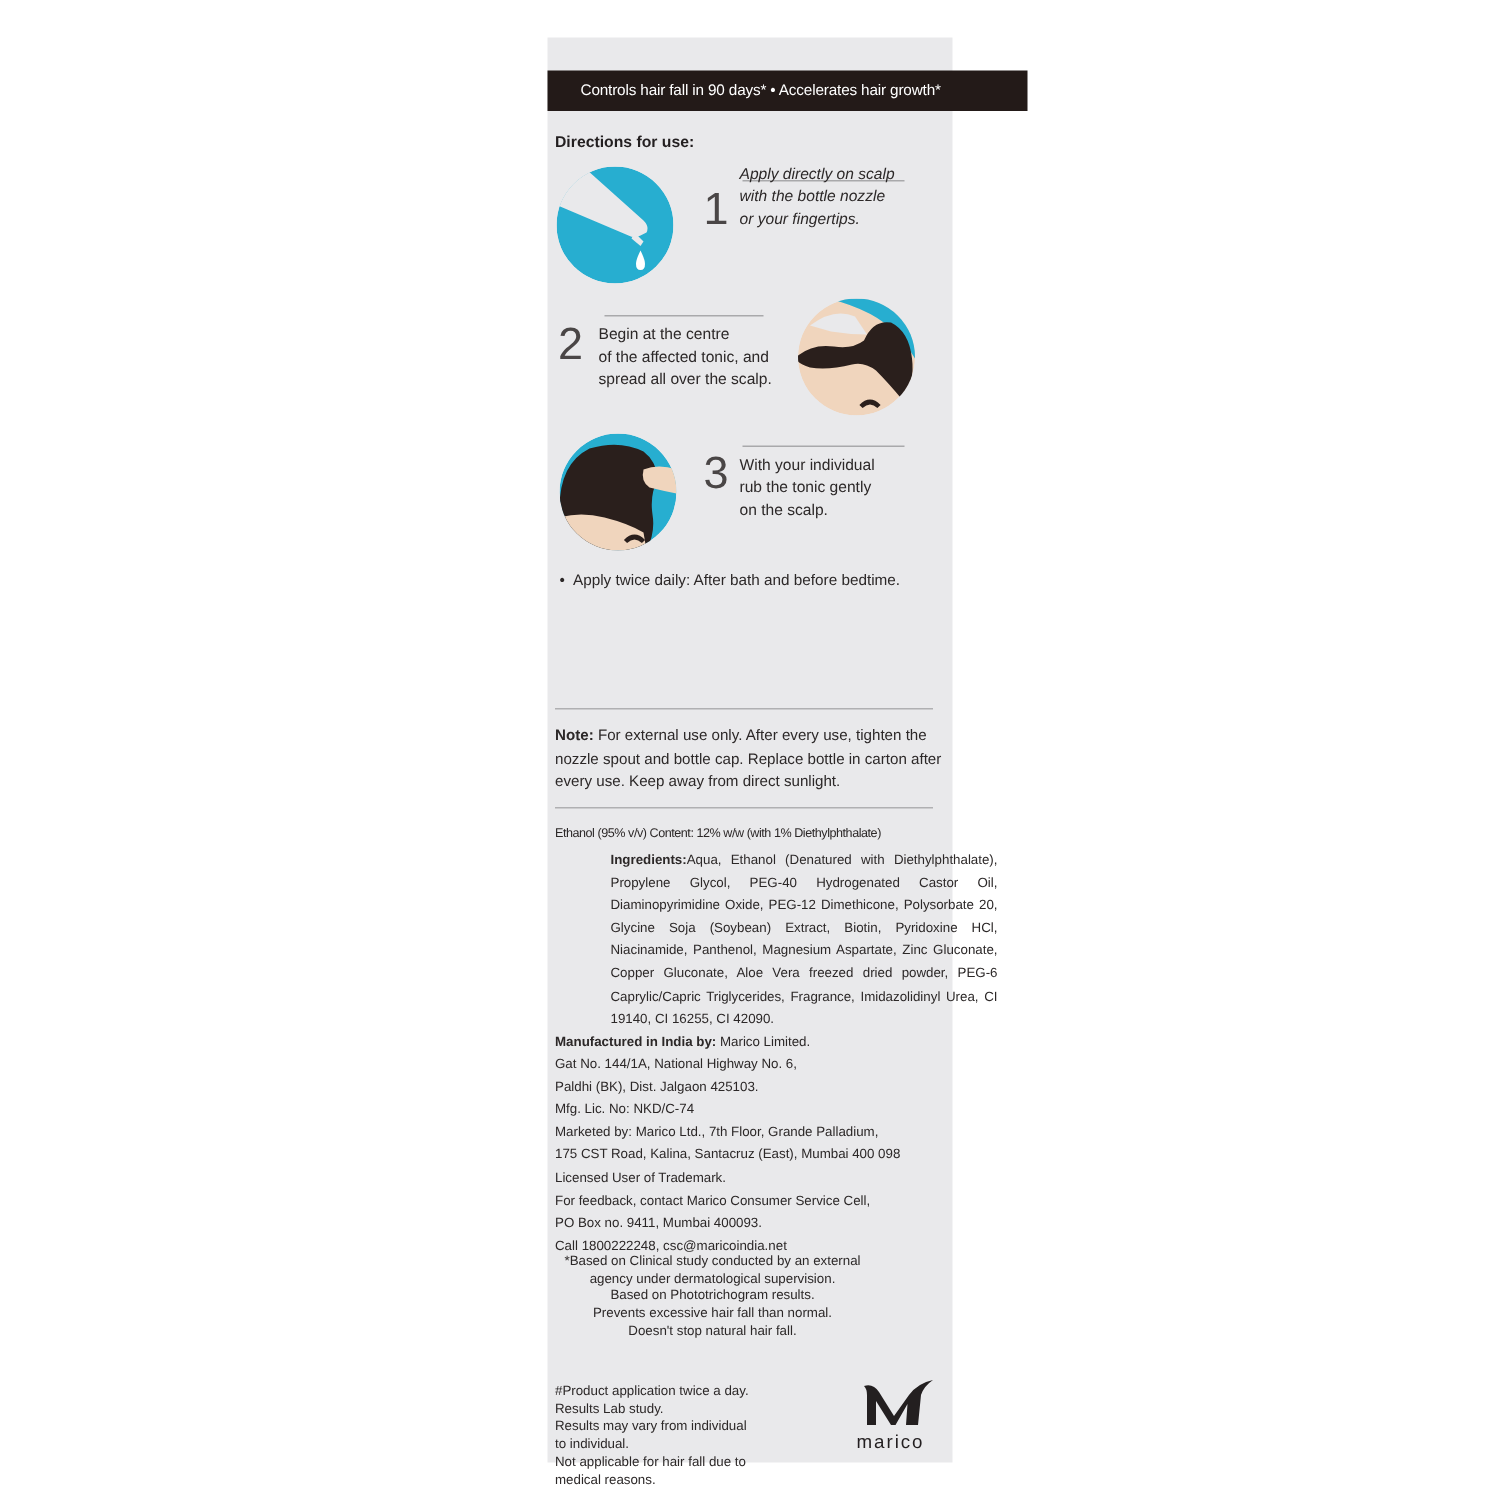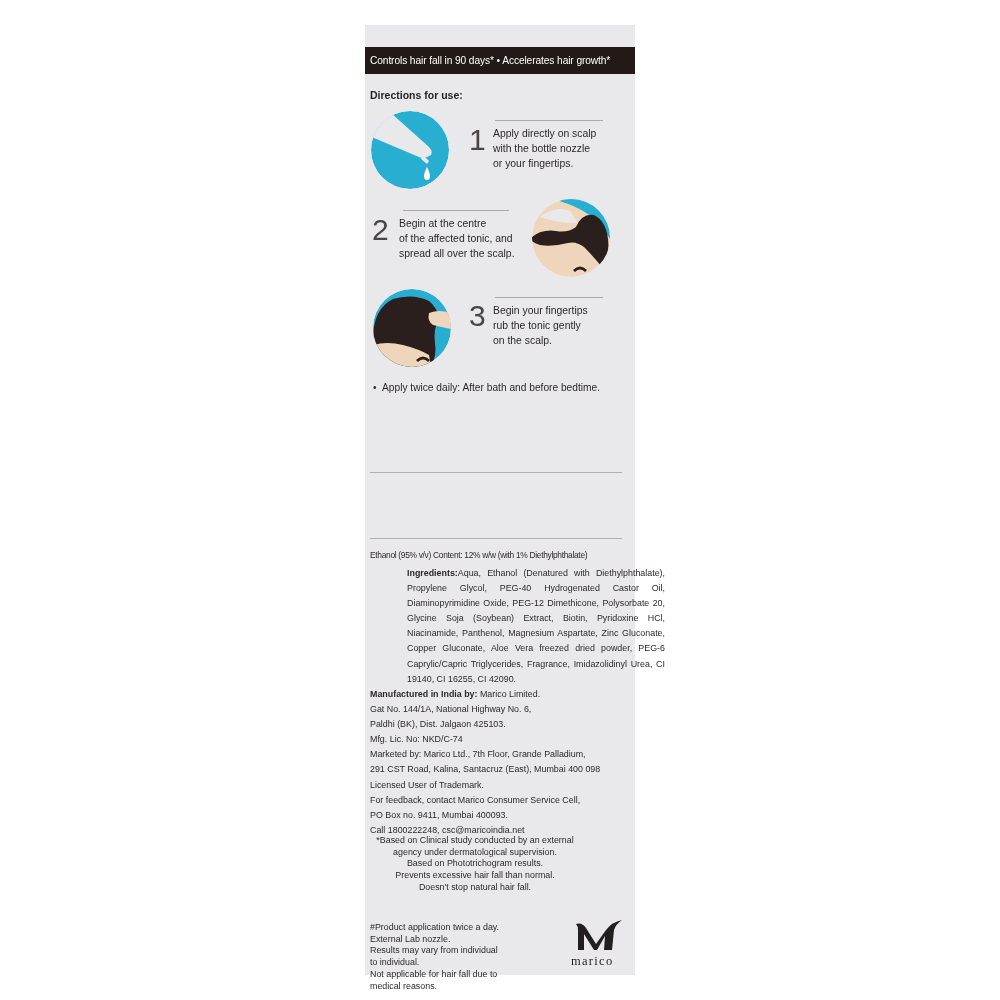--- a/index.html
+++ b/index.html
@@ -4,23 +4,23 @@
   <style>
     * { box-sizing: border-box; margin: 0; padding: 0; }
     html, body { width: 1000px; height: 1000px; background: #ffffff; overflow: hidden; }
     body { font-family: "Liberation Sans", sans-serif; color: #2a2626; position: relative; }
 
     .panel {
       position: absolute; left: 365px; top: 25px; width: 270px; height: 950px;
       background: #e9e9eb;
     }
     .banner {
-      position: absolute; left: 0; top: 22px; width: 270px; height: 27px;
+      position: absolute; left: 0; top: 22px; width: 320px; height: 27px;
       background: #231a18; color: #ffffff;
-      font-size: 10.2px; line-height: 27px; padding-left: 5px; white-space: nowrap;
+      font-size: 10.2px; line-height: 27px; padding-left: 22px; white-space: nowrap;
       letter-spacing: -0.1px;
     }
     .dir-title {
       position: absolute; left: 5px; top: 64px; font-size: 10.5px; font-weight: bold; color: #231f20;
     }
 
     .step { position: absolute; }
     .step .num {
       position: absolute; font-size: 30px; font-weight: normal; color: #4a4646; line-height: 30px;
       font-family: "Liberation Sans", sans-serif;
@@ -49,21 +49,21 @@
     .mfg { position: absolute; left: 5px; top: 662px; width: 262px; font-size: 8.9px; line-height: 15.1px; color: #2c2828; }
     .mfg b { font-weight: bold; }
     .mfg div { white-space: nowrap; }
 
     .footnote { position: absolute; left: 5px; top: 810px; width: 210px; font-size: 8.9px; line-height: 11.7px; color: #2c2828; text-align: center; }
     .footnote div { white-space: nowrap; }
     .footnote2 { position: absolute; left: 5px; top: 897px; width: 210px; font-size: 8.9px; line-height: 11.7px; color: #2c2828; }
     .footnote2 div { white-space: nowrap; }
 
     .logo { position: absolute; left: 201px; top: 893px; width: 60px; height: 56px; }
-    .logo .word { position: absolute; left: 5px; top: 36px; font-size: 12.5px; letter-spacing: 1.3px; color: #231f20; font-family: Liberation Serif, serif; }
+    .logo .word { position: absolute; left: 5px; top: 36px; font-size: 12.5px; letter-spacing: 1.3px; color: #231f20; }
   </style>
 </head>
 <body>
 
 <div class="panel">
 
   <div class="banner">Controls hair fall in 90 days* • Accelerates hair growth*</div>
 
   <div class="dir-title">Directions for use:</div>
 
@@ -71,21 +71,21 @@
     <div class="circle" style="left:6px;top:86px;">
       <svg width="78" height="78" viewBox="0 0 78 78">
         <circle cx="39" cy="39" r="39" fill="#27aed0"></circle>
         <path d="M-4 24 L20 2 L58 36 Q62 40 60 44 L56 46 Q52 48 48 46 Z" fill="#e9e9eb"></path>
         <path d="M52 44 L58 50 L56 53 L50 48 Z" fill="#e9e9eb"></path>
         <path d="M56 56 Q59 62 59 65 Q59 69 56 69 Q53 69 53 65 Q53 62 56 56 Z" fill="#ffffff"></path>
       </svg>
     </div>
     <div class="rule" style="left:130px;top:95px;width:108px;"></div>
     <div class="num" style="left:104px;top:100px;">1</div>
-    <div class="txt" style="left:128px;top:101px;">
+    <div class="txt" style="left:128px;top:84px;font-style:italic;">
       <div>Apply directly on scalp</div>
       <div>with the bottle nozzle</div>
       <div>or your fingertips.</div>
     </div>
   </div>
 
   <div class="step" style="left:0;top:0;width:270px;height:0;">
     <div class="rule" style="left:38px;top:185px;width:106px;"></div>
     <div class="num" style="left:7px;top:190px;">2</div>
     <div class="txt" style="left:34px;top:191px;">
@@ -110,67 +110,70 @@
         <circle cx="39" cy="39" r="39" fill="#27aed0"></circle>
         <path d="M0 50 Q0 20 20 10 Q40 4 56 12 Q64 18 66 30 Q60 40 62 54 Q64 66 58 78 L0 78 Z" fill="#2a1f1c"></path>
         <path d="M0 56 Q14 52 30 56 Q46 60 56 66 L58 78 L0 78 Z" fill="#f0d5bd"></path>
         <path d="M56 24 Q66 20 78 24 L78 40 Q68 38 60 36 Q54 32 56 24 Z" fill="#f0d5bd"></path>
         <path d="M44 72 Q50 66 56 72" stroke="#2a1f1c" stroke-width="3" fill="none"></path>
       </svg>
     </div>
     <div class="rule" style="left:130px;top:272px;width:108px;"></div>
     <div class="num" style="left:104px;top:276px;">3</div>
     <div class="txt" style="left:128px;top:278px;">
-      <div>Begin your fingertips</div>
+      <div>With your individual</div>
       <div>rub the tonic gently</div>
       <div>on the scalp.</div>
     </div>
   </div>
 
   <ul class="bullets">
     <li>
       <div>Apply twice daily: After bath and before bedtime.</div>
     </li>
   </ul>
 
   <div class="hr" style="top:447px;"></div>
 
+  <div class="note">
+    <b>Note:</b><span> For external use only. After every use, tighten the nozzle spout and bottle cap. Replace bottle in carton after every use. Keep away from direct sunlight.</span>
+  </div>
 
   <div class="hr" style="top:513px;"></div>
 
   <div class="ethanol">Ethanol (95% v/v) Content: 12% w/w (with 1% Diethylphthalate)</div>
 
   <div class="ingredients">
     <b>Ingredients:</b><span>Aqua, Ethanol (Denatured with Diethylphthalate), Propylene Glycol, PEG-40 Hydrogenated Castor Oil, Diaminopyrimidine Oxide, PEG-12 Dimethicone, Polysorbate 20, Glycine Soja (Soybean) Extract, Biotin, Pyridoxine HCl, Niacinamide, Panthenol, Magnesium Aspartate, Zinc Gluconate, Copper Gluconate, Aloe Vera freezed dried powder, PEG-6 Caprylic/Capric Triglycerides, Fragrance, Imidazolidinyl Urea, CI 19140, CI 16255, CI 42090.</span>
   </div>
 
   <div class="mfg">
     <div><b>Manufactured in India by:</b><span> Marico Limited.</span></div>
     <div>Gat No. 144/1A, National Highway No. 6,</div>
     <div>Paldhi (BK), Dist. Jalgaon 425103.</div>
     <div>Mfg. Lic. No: NKD/C-74</div>
     <div>Marketed by: Marico Ltd., 7th Floor, Grande Palladium,</div>
-    <div>291 CST Road, Kalina, Santacruz (East), Mumbai 400 098</div>
+    <div>175 CST Road, Kalina, Santacruz (East), Mumbai 400 098</div>
     <div>Licensed User of Trademark.</div>
     <div>For feedback, contact Marico Consumer Service Cell,</div>
     <div>PO Box no. 9411, Mumbai 400093.</div>
     <div>Call 1800222248, csc@maricoindia.net</div>
   </div>
 
   <div class="footnote">
     <div>*Based on Clinical study conducted by an external</div>
     <div>agency under dermatological supervision.</div>
     <div>Based on Phototrichogram results.</div>
     <div>Prevents excessive hair fall than normal.</div>
     <div>Doesn't stop natural hair fall.</div>
   </div>
 
   <div class="footnote2">
     <div>#Product application twice a day.</div>
-    <div>External Lab nozzle.</div>
+    <div>Results Lab study.</div>
     <div>Results may vary from individual</div>
     <div>to individual.</div>
     <div>Not applicable for hair fall due to</div>
     <div>medical reasons.</div>
   </div>
 
   <div class="logo">
     <svg width="52" height="34" viewBox="0 0 52 34" style="position:absolute;left:6px;top:0;">
       <path d="M4 6 Q10 4 14 10 L24 26 L34 12 Q40 4 50 2 Q44 6 42 12 L40 32 L32 32 L33 18 L25 32 L22 32 L12 16 L12 32 L6 32 L6 12 Q6 8 4 6 Z" fill="#231f20"></path>
     </svg>

